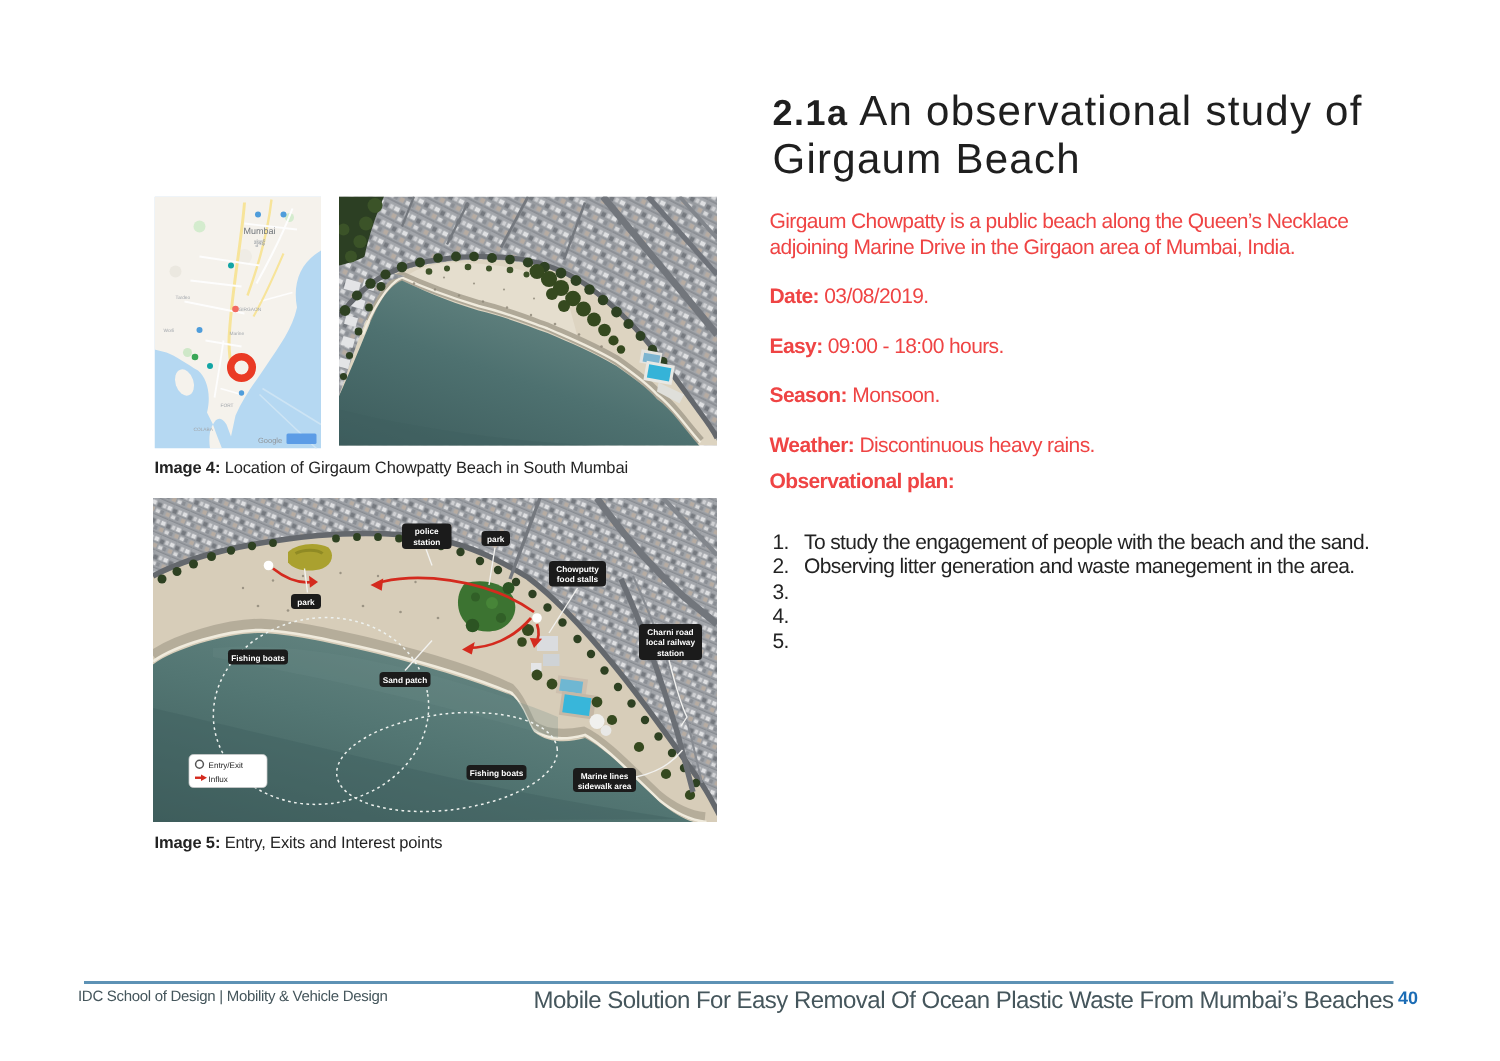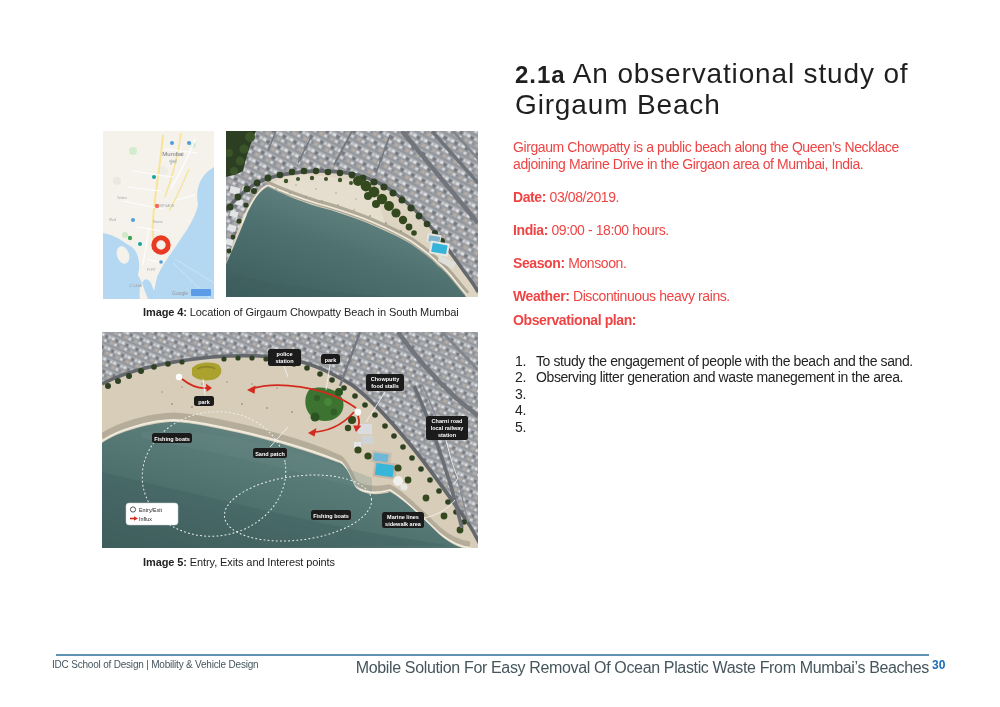--- a/index.html
+++ b/index.html
@@ -1,18 +1,18 @@
 <!DOCTYPE html>
 <html><head>
 <meta charset="utf-8">
 <style>
   html,body{margin:0;padding:0;}
   body{width:1000px;height:707px;background:#ffffff;font-family:"Liberation Sans",sans-serif;position:relative;overflow:hidden;}
   .abs{position:absolute;}
-  .cap{font-size:11px;color:#232323;line-height:14px;letter-spacing:-0.1px;margin-left:40px;}
+  .cap{font-size:11px;color:#232323;line-height:14px;letter-spacing:-0.1px;}
   .body-txt{font-size:14px;line-height:17.2px;color:#ef4444;letter-spacing:-0.4px;}
   .li-row{display:flex;font-size:14px;line-height:16.4px;color:#232323;letter-spacing:-0.4px;}
   .num{width:21px;flex:none;}
 </style>
 </head>
 <body>
 
 <div class="abs" style="left:103px;top:131px;width:111px;height:168px;">
 <svg width="111" height="168" viewBox="0 0 111 168">
   <rect width="111" height="168" fill="#b5d8f2"></rect>
@@ -405,21 +405,21 @@
 </div>
 
 <div class="abs cap" style="left:103px;top:555px;"><b>Image 5:</b> Entry, Exits and Interest points</div>
 
 <div class="abs" style="left:515px;top:58.5px;font-size:28px;line-height:30px;color:#1f1f1f;letter-spacing:0.85px;"><b style="font-size:24px;letter-spacing:1px;">2.1a</b> An observational study of<br>Girgaum Beach</div>
 
 <div class="abs body-txt" style="left:513px;top:139px;">Girgaum Chowpatty is a public beach along the Queen’s Necklace<br>adjoining Marine Drive in the Girgaon area of Mumbai, India.</div>
 
 <div class="abs body-txt" style="left:513px;top:189px;"><b>Date:</b> 03/08/2019.</div>
 
-<div class="abs body-txt" style="left:513px;top:222px;"><b>India:</b> 09:00 - 18:00 hours.</div>
+<div class="abs body-txt" style="left:513px;top:222px;"><b>Easy:</b> 09:00 - 18:00 hours.</div>
 
 <div class="abs body-txt" style="left:513px;top:255px;"><b>Season:</b> Monsoon.</div>
 
 <div class="abs body-txt" style="left:513px;top:288px;"><b>Weather:</b> Discontinuous heavy rains.</div>
 
 <div class="abs body-txt" style="left:513px;top:312px;"><b>Observational plan:</b></div>
 
 <div class="abs" style="left:515px;top:353px;">
   <div class="li-row">
       <span class="num">1.</span>
@@ -439,13 +439,13 @@
       <span class="num">5.</span>
     </div>
 </div>
 
 <div class="abs" style="left:56px;top:654px;width:873px;height:1.5px;background:#5d92b5;"></div>
 
 <div class="abs" style="left:52px;top:659px;font-size:10px;letter-spacing:-0.2px;color:#45565c;">IDC School of Design | Mobility &amp; Vehicle Design</div>
 
 <div class="abs" style="right:71px;top:659px;font-size:16px;letter-spacing:-0.35px;color:#45565c;">Mobile Solution For Easy Removal Of Ocean Plastic Waste From Mumbai’s Beaches</div>
 
-<div class="abs" style="left:932px;top:658px;font-size:12px;font-weight:bold;color:#1b6cb5;">30</div>
+<div class="abs" style="left:932px;top:658px;font-size:12px;font-weight:bold;color:#1b6cb5;">40</div>
 
 </body></html>

